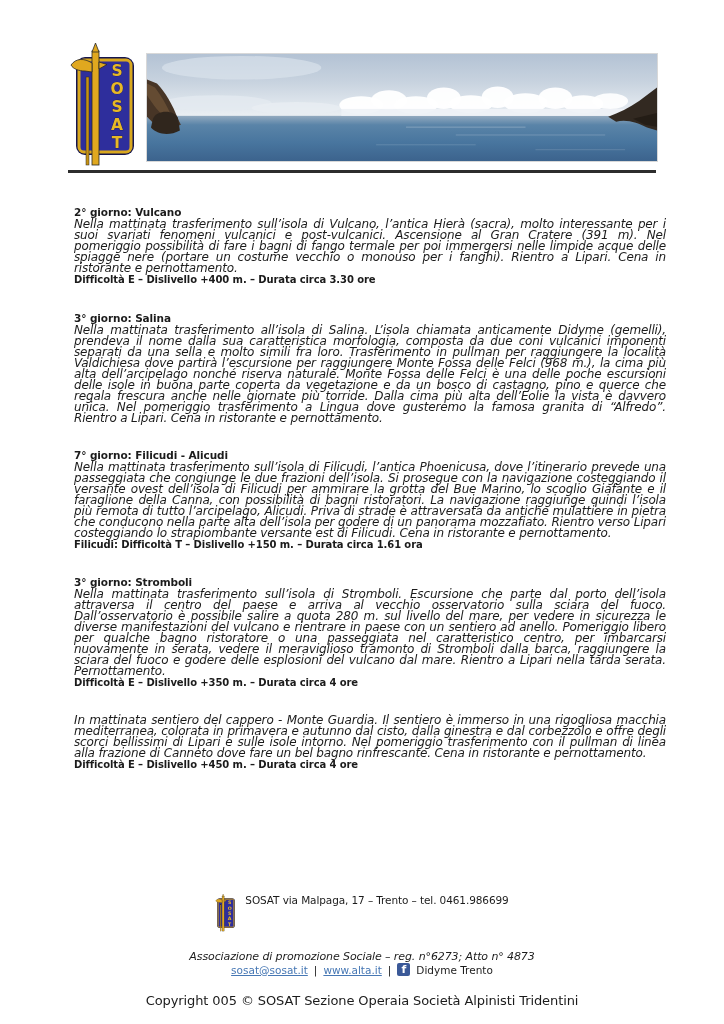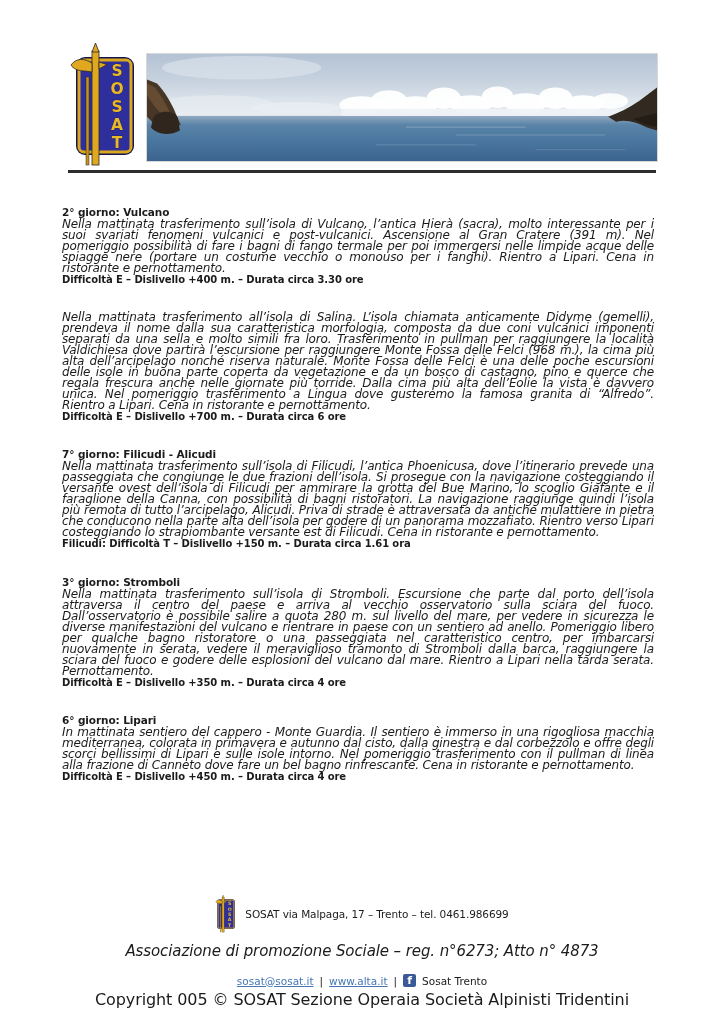--- a/index.html
+++ b/index.html
@@ -9,40 +9,40 @@
     font-family:"DejaVu Sans","Liberation Sans",sans-serif;
     color:#1b1b1b;
   }
   
   .header { position:absolute; left:66px; top:43px; width:592px; height:127px; }
   .logo-big { position:absolute; left:4px; top:0; width:70px; height:125px; }
   .photo { position:absolute; left:80px; top:10px; width:512px; height:109px; border:1px solid #d8d8d8; box-sizing:border-box; }
   .photo svg { display:block; width:100%; height:100%; }
   .divider { position:absolute; left:68px; top:170px; width:588px; height:3px; background:#2d2d2d; }
   
-  .content { position:absolute; left:62px; top:206px; width:592px; }
+  .content { position:absolute; left:74px; top:206px; width:592px; }
   .section { margin:0 0 25px 0; }
   .section-title { margin:0; font-size:10.5px; line-height:13px; font-weight:bold; letter-spacing:-0.1px; }
   .section-body { margin:0; font-size:12px; line-height:11px; text-align:justify; letter-spacing:-0.15px;font-style:italic; }
   .diff-line { margin:0; font-size:10px; line-height:12.6px; font-weight:bold; letter-spacing:-0.1px; }
   
   .footer { position:absolute; left:0; top:894px; width:724px; text-align:center; }
-  .addr-row { display:flex; align-items:center; justify-content:center; gap:8px; height:40px; }
+  .addr-row { display:flex; align-items:flex-start; justify-content:center; gap:8px; height:40px; }
   .logo-small { width:22px; height:38px; flex:0 0 auto; }
   .addr-text { font-size:10.5px; letter-spacing:-0.1px; }
-  .assoc-row { margin-top:8px; font-size:15px; font-style:italic; letter-spacing:-0.1px; }
-  .links-row { margin-top:14px; font-size:10.5px; display:flex; align-items:center; justify-content:center; gap:6px; }
+  .assoc-row { margin-top:16px; font-size:11px; font-style:italic; letter-spacing:-0.1px; }
+  .links-row { margin-top:0; font-size:10.5px; display:flex; align-items:center; justify-content:center; gap:6px; }
   .links-row a { color:#4677b4; text-decoration:underline; }
   .link-sep { color:#1b1b1b; }
   .fb-icon {
     display:inline-block; width:13px; height:13px; border-radius:2px;
     background:#3b5998; color:#ffffff; font-weight:bold; font-size:11px;
     line-height:13px; text-align:center; vertical-align:middle;
   }
-  .copy-row { margin-top:3px; font-size:16px; letter-spacing:-0.1px; }
+  .copy-row { margin-top:17px; font-size:13px; letter-spacing:-0.1px; }
 </style>
 </head>
 <body>
 
 <div class="page">
 
   <div class="header">
 
     <svg class="logo-big" viewBox="0 0 70 125" xmlns="http://www.w3.org/2000/svg">
       <rect x="6" y="14" width="58" height="98" rx="9" fill="#15154d"></rect>
@@ -118,38 +118,37 @@
 
   <div class="content">
 
     <div class="section">
       <h3 class="section-title">2° giorno: Vulcano</h3>
       <p class="section-body">Nella mattinata trasferimento sull’isola di Vulcano, l’antica Hierà (sacra), molto interessante per i suoi svariati fenomeni vulcanici e post-vulcanici. Ascensione al Gran Cratere (391 m). Nel pomeriggio possibilità di fare i bagni di fango termale per poi immergersi nelle limpide acque delle spiagge nere (portare un costume vecchio o monouso per i fanghi). Rientro a Lipari. Cena in ristorante e pernottamento.</p>
       <p class="diff-line">Difficoltà E – Dislivello +400 m. – Durata circa 3.30 ore</p>
     </div>
 
     <div class="section">
+      <h3 class="section-title">3° giorno: Salina</h3>
       <p class="section-body">Nella mattinata trasferimento all’isola di Salina. L’isola chiamata anticamente Didyme (gemelli), prendeva il nome dalla sua caratteristica morfologia, composta da due coni vulcanici imponenti separati da una sella e molto simili fra loro. Trasferimento in pullman per raggiungere la località Valdichiesa dove partirà l’escursione per raggiungere Monte Fossa delle Felci (968 m.), la cima più alta dell’arcipelago nonché riserva naturale. Monte Fossa delle Felci è una delle poche escursioni delle isole in buona parte coperta da vegetazione e da un bosco di castagno, pino e querce che regala frescura anche nelle giornate più torride. Dalla cima più alta dell’Eolie la vista è davvero unica. Nel pomeriggio trasferimento a Lingua dove gusteremo la famosa granita di “Alfredo”. Rientro a Lipari. Cena in ristorante e pernottamento.</p>
-      <p class="diff-line">Difficoltà E – Dislivello +700 m. – Durata circa 6 ore</p>
     </div>
 
     <div class="section">
       <h3 class="section-title">7° giorno: Filicudi - Alicudi</h3>
       <p class="section-body">Nella mattinata trasferimento sull’isola di Filicudi, l’antica Phoenicusa, dove l’itinerario prevede una passeggiata che congiunge le due frazioni dell’isola. Si prosegue con la navigazione costeggiando il versante ovest dell’isola di Filicudi per ammirare la grotta del Bue Marino, lo scoglio Giafante e il faraglione della Canna, con possibilità di bagni ristoratori. La navigazione raggiunge quindi l’isola più remota di tutto l’arcipelago, Alicudi. Priva di strade è attraversata da antiche mulattiere in pietra che conducono nella parte alta dell’isola per godere di un panorama mozzafiato. Rientro verso Lipari costeggiando lo strapiombante versante est di Filicudi. Cena in ristorante e pernottamento.</p>
       <p class="diff-line">Filicudi: Difficoltà T – Dislivello +150 m. – Durata circa 1.61 ora</p>
     </div>
 
     <div class="section">
       <h3 class="section-title">3° giorno: Stromboli</h3>
       <p class="section-body">Nella mattinata trasferimento sull’isola di Stromboli. Escursione che parte dal porto dell’isola attraversa il centro del paese e arriva al vecchio osservatorio sulla sciara del fuoco. Dall’osservatorio è possibile salire a quota 280 m. sul livello del mare, per vedere in sicurezza le diverse manifestazioni del vulcano e rientrare in paese con un sentiero ad anello. Pomeriggio libero per qualche bagno ristoratore o una passeggiata nel caratteristico centro, per imbarcarsi nuovamente in serata, vedere il meraviglioso tramonto di Stromboli dalla barca, raggiungere la sciara del fuoco e godere delle esplosioni del vulcano dal mare. Rientro a Lipari nella tarda serata. Pernottamento.</p>
       <p class="diff-line">Difficoltà E – Dislivello +350 m. – Durata circa 4 ore</p>
     </div>
 
     <div class="section">
-      <h3 class="section-title">6° giorno: Lipari</h3>
       <p class="section-body">In mattinata sentiero del cappero - Monte Guardia. Il sentiero è immerso in una rigogliosa macchia mediterranea, colorata in primavera e autunno dal cisto, dalla ginestra e dal corbezzolo e offre degli scorci bellissimi di Lipari e sulle isole intorno. Nel pomeriggio trasferimento con il pullman di linea alla frazione di Canneto dove fare un bel bagno rinfrescante. Cena in ristorante e pernottamento.</p>
       <p class="diff-line">Difficoltà E – Dislivello +450 m. – Durata circa 4 ore</p>
     </div>
 
   </div>
 
   <div class="footer">
 
     <div class="addr-row">
       <svg class="logo-small" viewBox="0 0 70 125" xmlns="http://www.w3.org/2000/svg">
@@ -172,20 +171,20 @@
     </div>
 
     <div class="assoc-row">Associazione di promozione Sociale – reg. n°6273; Atto n° 4873</div>
 
     <div class="links-row">
       <a href="#">sosat@sosat.it</a>
       <span class="link-sep">|</span>
       <a href="#">www.alta.it</a>
       <span class="link-sep">|</span>
       <span class="fb-icon">f</span>
-      <span>Sosat Trento</span>
+      <span>Didyme Trento</span>
     </div>
 
     <div class="copy-row">Copyright 005 © SOSAT  Sezione Operaia Società Alpinisti Tridentini</div>
 
   </div>
 
 </div>
 
 </body></html>

